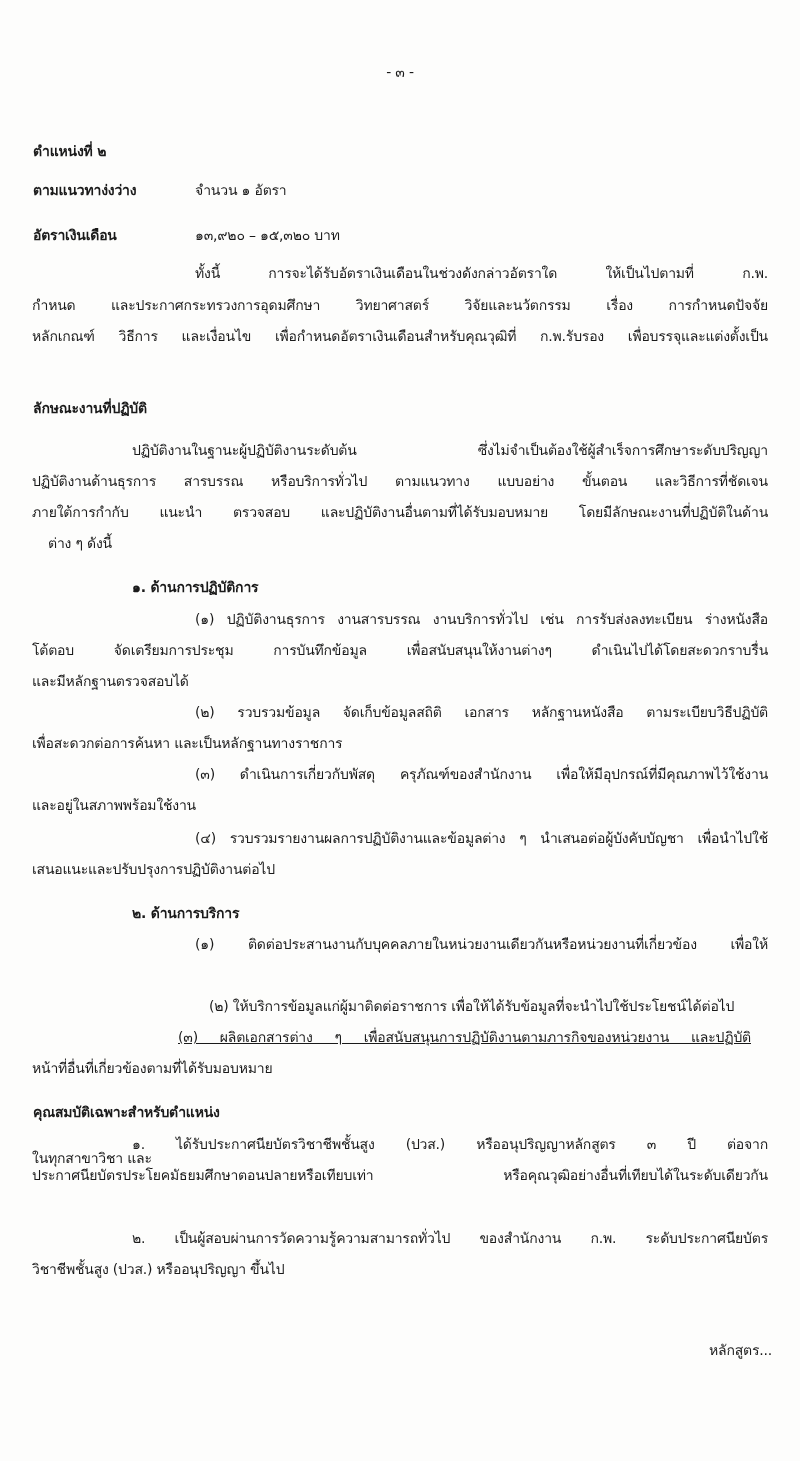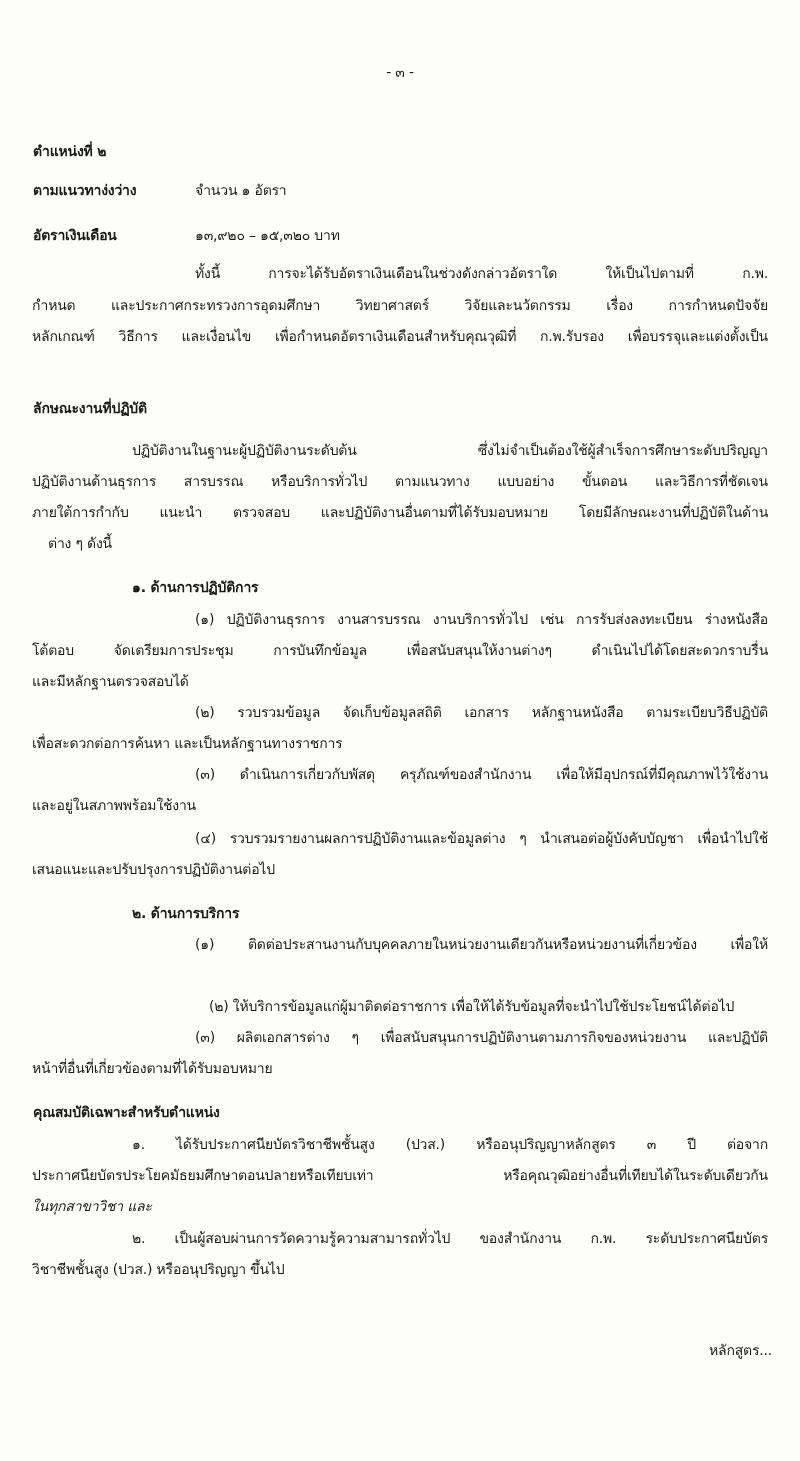--- a/index.html
+++ b/index.html
@@ -86,27 +86,27 @@
 
   <div class="line just" style="top:828px; left:195px; width:573px;">(๔) รวบรวมรายงานผลการปฏิบัติงานและข้อมูลต่าง ๆ นำเสนอต่อผู้บังคับบัญชา เพื่อนำไปใช้</div>
   <div class="line" style="top:859px; left:32px;">เสนอแนะและปรับปรุงการปฏิบัติงานต่อไป</div>
 
   <div class="line indent1 bold" style="top:903px">๒. ด้านการบริการ</div>
 
   <div class="line just" style="top:934px; left:195px; width:573px;">(๑) ติดต่อประสานงานกับบุคคลภายในหน่วยงานเดียวกันหรือหน่วยงานที่เกี่ยวข้อง เพื่อให้</div>
 
   <div class="line" style="top:996px; left:203px;margin-left:6px;">(๒) ให้บริการข้อมูลแก่ผู้มาติดต่อราชการ เพื่อให้ได้รับข้อมูลที่จะนำไปใช้ประโยชน์ได้ต่อไป</div>
 
-  <div class="line just" style="top:1027px; left:195px; width:573px;">(๓) ผลิตเอกสารต่าง ๆ เพื่อสนับสนุนการปฏิบัติงานตามภารกิจของหน่วยงาน และปฏิบัติ</div>
+  <div class="line just" style="top:1027px; left:178px; width:573px;text-decoration:underline;">(๓) ผลิตเอกสารต่าง ๆ เพื่อสนับสนุนการปฏิบัติงานตามภารกิจของหน่วยงาน และปฏิบัติ</div>
   <div class="line" style="top:1058px; left:32px;">หน้าที่อื่นที่เกี่ยวข้องตามที่ได้รับมอบหมาย</div>
 
   <div class="line label" style="top:1102px">คุณสมบัติเฉพาะสำหรับตำแหน่ง</div>
 
   <div class="line just" style="top:1134px; left:132px; width:636px;">๑. ได้รับประกาศนียบัตรวิชาชีพชั้นสูง (ปวส.) หรืออนุปริญญาหลักสูตร ๓ ปี ต่อจาก</div>
   <div class="line just" style="top:1165px">ประกาศนียบัตรประโยคมัธยมศึกษาตอนปลายหรือเทียบเท่า หรือคุณวุฒิอย่างอื่นที่เทียบได้ในระดับเดียวกัน</div>
-  <div class="line" style="top:1196px; left:32px;font-style:italic;">ในทุกสาขาวิชา และ</div>
+  <div class="line" style="top:1148px; left:32px;">ในทุกสาขาวิชา และ</div>
 
   <div class="line just" style="top:1228px; left:132px; width:636px;">๒. เป็นผู้สอบผ่านการวัดความรู้ความสามารถทั่วไป ของสำนักงาน ก.พ. ระดับประกาศนียบัตร</div>
   <div class="line" style="top:1259px; left:32px;">วิชาชีพชั้นสูง (ปวส.) หรืออนุปริญญา ขึ้นไป</div>
 
   <div class="line continuation">หลักสูตร...</div>
 
 </div>
 
 </body></html>

